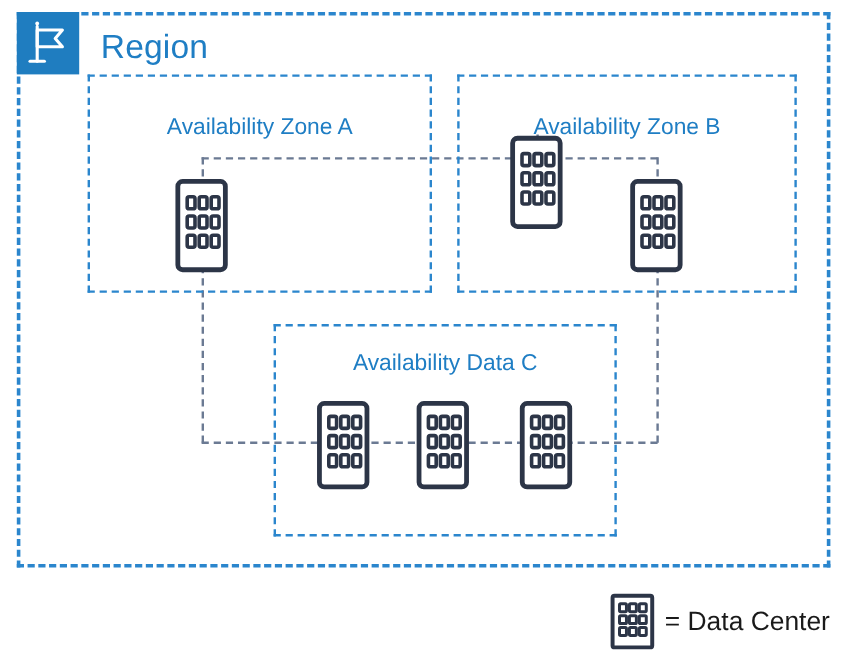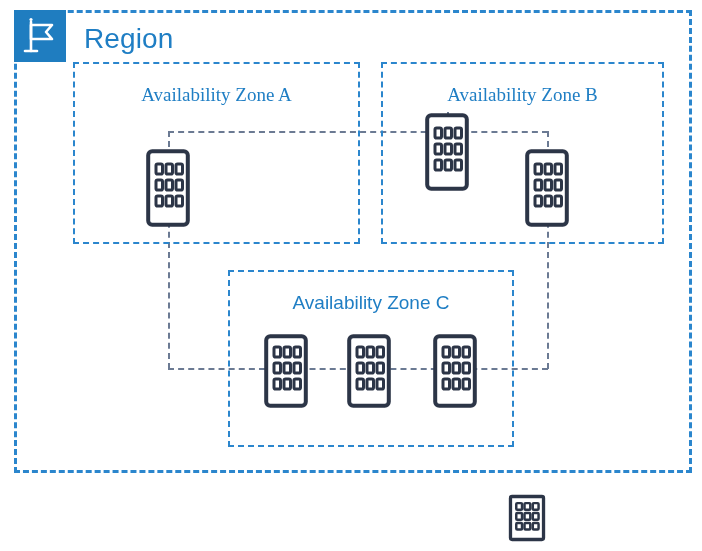--- a/index.html
+++ b/index.html
@@ -57,21 +57,21 @@
     position: absolute;
     width: 100%;
     text-align: center;
     font-size: 19px;
     color: #1f7ec4;
     white-space: nowrap;
   }
   #az-a { left: 73px;  top: 62px;  width: 287px; height: 182px; }
   #az-b { left: 381px; top: 62px;  width: 283px; height: 182px; }
   #az-c { left: 228px; top: 270px; width: 286px; height: 177px; }
-  #az-a .az-title, #az-b .az-title { top: 20px; font-family: Liberation Serif, serif; }
+  #az-a .az-title, #az-b .az-title { top: 32px; }
   #az-c .az-title { top: 20px; }
 
   
   .conn {
     position: absolute;
     background-image: none;
   }
   .conn-h {
     height: 0;
     border-top: 2.5px dashed #6b7a93;
@@ -188,21 +188,21 @@
         <rect x="21" y="32" width="6.5" height="10" rx="1.6"></rect>
         <rect x="31" y="32" width="6.5" height="10" rx="1.6"></rect>
         <rect x="11" y="48" width="6.5" height="10" rx="1.6"></rect>
         <rect x="21" y="48" width="6.5" height="10" rx="1.6"></rect>
         <rect x="31" y="48" width="6.5" height="10" rx="1.6"></rect>
       </g>
     </svg>
   </div>
 
   <div class="az-box" id="az-c">
-    <div class="az-title">Availability Zone C</div>
+    <div class="az-title">Availability Data C</div>
   </div>
 
   <div class="dc" style="left:263px; top:333px;">
     <svg width="46" height="76" viewBox="0 0 46 76" aria-hidden="true">
       <rect x="3.2" y="3.2" width="39.6" height="69.6" rx="4" ry="4" fill="#ffffff" stroke="#2c3547" stroke-width="4"></rect>
       <g fill="none" stroke="#2c3547" stroke-width="3">
         <rect x="11" y="14" width="6.5" height="10" rx="1.6"></rect>
         <rect x="21" y="14" width="6.5" height="10" rx="1.6"></rect>
         <rect x="31" y="14" width="6.5" height="10" rx="1.6"></rect>
         <rect x="11" y="30" width="6.5" height="10" rx="1.6"></rect>
@@ -259,15 +259,16 @@
           <rect x="30" y="11" width="7" height="8" rx="1.2"></rect>
           <rect x="10" y="23" width="7" height="8" rx="1.2"></rect>
           <rect x="20" y="23" width="7" height="8" rx="1.2"></rect>
           <rect x="30" y="23" width="7" height="8" rx="1.2"></rect>
           <rect x="10" y="35" width="7" height="8" rx="1.2"></rect>
           <rect x="20" y="35" width="7" height="8" rx="1.2"></rect>
           <rect x="30" y="35" width="7" height="8" rx="1.2"></rect>
         </g>
       </svg>
     </span>
+    <span class="legend-text">= Data Center</span>
   </div>
 
 </div>
 
 </body></html>

